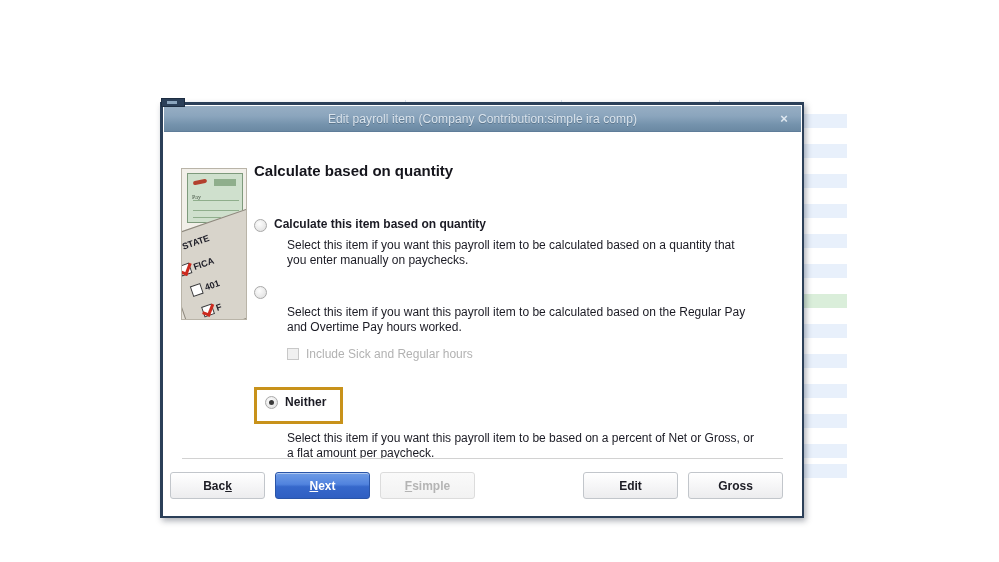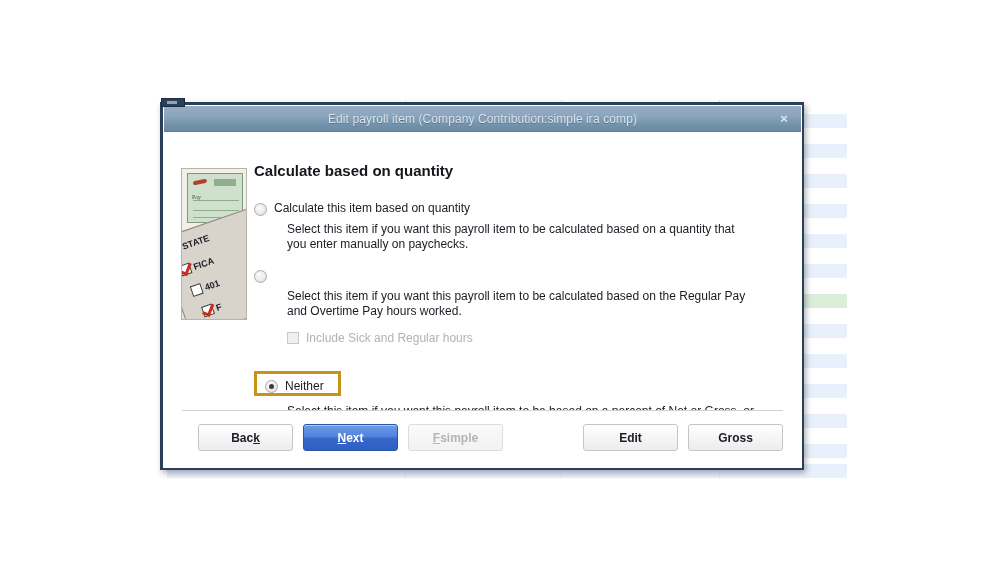--- a/index.html
+++ b/index.html
@@ -40,21 +40,21 @@
     height: 378px;
     background: #dce5ef;
   }
 
   
   #dialog {
     position: absolute;
     left: 160px;
     top: 102px;
     width: 644px;
-    height: 368px;
+    height: 416px;
     background: #ffffff;
     border: 3px solid #2b3f58;
     border-right-width: 2px;
     border-bottom-width: 2px;
     box-sizing: border-box;
     box-shadow: 2px 3px 6px rgba(20,30,45,0.35);
   }
   #dialog-inner {
     position: absolute;
     left: 0; top: 0; right: 0; bottom: 0;
@@ -238,21 +238,21 @@
   #content {
     position: absolute;
     left: 90px;
     top: 30px;
     right: 24px;
   }
   #page-heading {
     font-size: 15px;
     font-weight: bold;
     color: #15151c;
-    margin: 0 0 22px 0;
+    margin: 0 0 38px 0;
   }
 
   .option-block { margin-bottom: 16px; position: relative; }
   .opt-row {
     display: flex;
     align-items: flex-start;
     gap: 7px;
   }
   .radio {
     width: 13px;
@@ -273,20 +273,21 @@
     top: 3px;
     width: 5px;
     height: 5px;
     border-radius: 50%;
     background: #3a3a3a;
   }
   .opt-label {
     font-size: 12px;
     color: #1b1b24;
     line-height: 14px;
+    font-weight: bold;
   }
   .opt-desc {
     font-size: 12px;
     color: #1b1b24;
     line-height: 15px;
     margin: 6px 0 0 33px;
     max-width: 470px;
   }
   .sub-check-row {
     display: flex;
@@ -306,21 +307,21 @@
     font-size: 12px;
     color: #b2b2b2;
   }
 
   
   #neither-highlight {
     display: inline-flex;
     align-items: center;
     gap: 7px;
     border: 3px solid #c8921a;
-    padding: 4px 14px 0 8px;
+    padding: 4px 14px 12px 8px;
     box-sizing: border-box;
   }
   #neither-block { margin-top: 26px; }
   #neither-desc { margin-top: 7px; }
 
   
   #footer {
     position: absolute;
     left: 0;
     right: 0;
@@ -331,21 +332,21 @@
   #footer-sep {
     position: absolute;
     left: 18px;
     right: 18px;
     top: 0;
     height: 1px;
     background: #d2d2d2;
   }
   #btn-row {
     position: absolute;
-    left: 34px;
+    left: 6px;
     right: 18px;
     top: 14px;
     display: flex;
     align-items: center;
     gap: 10px;
   }
   .btn {
     min-width: 95px;
     height: 27px;
     border: 1px solid #c2c6cb;

